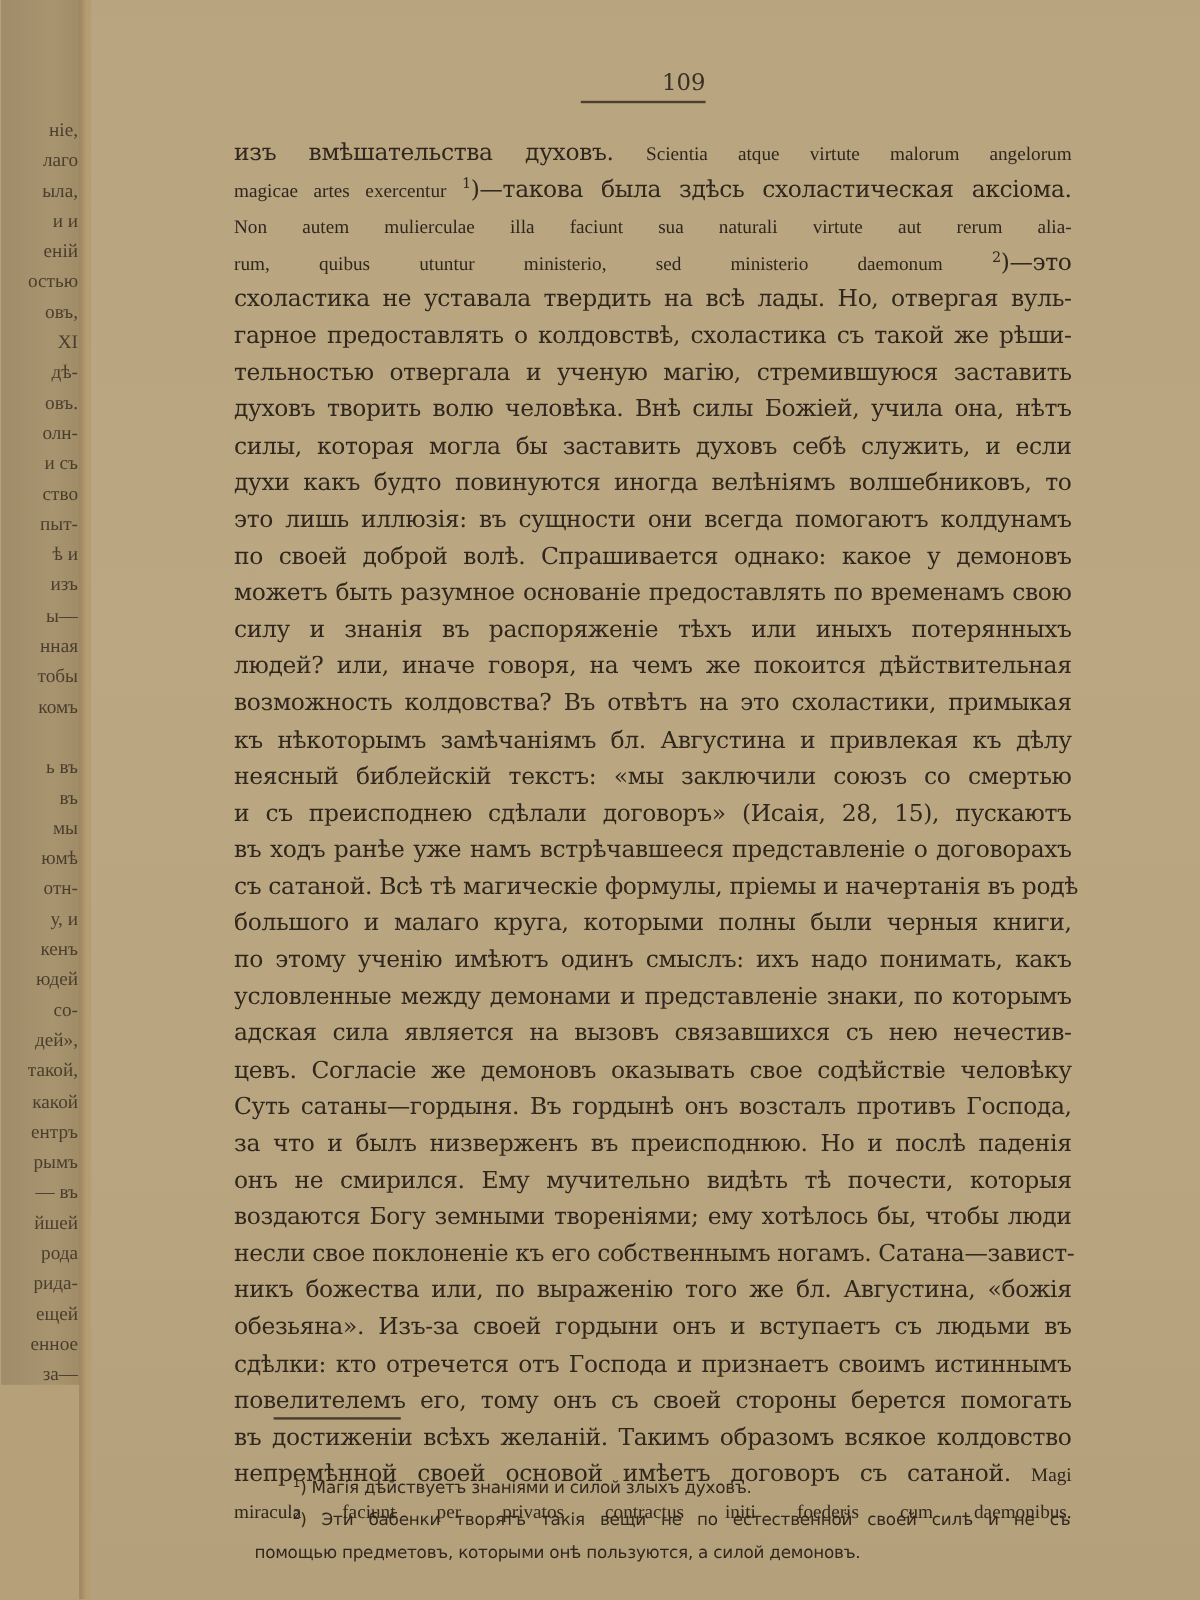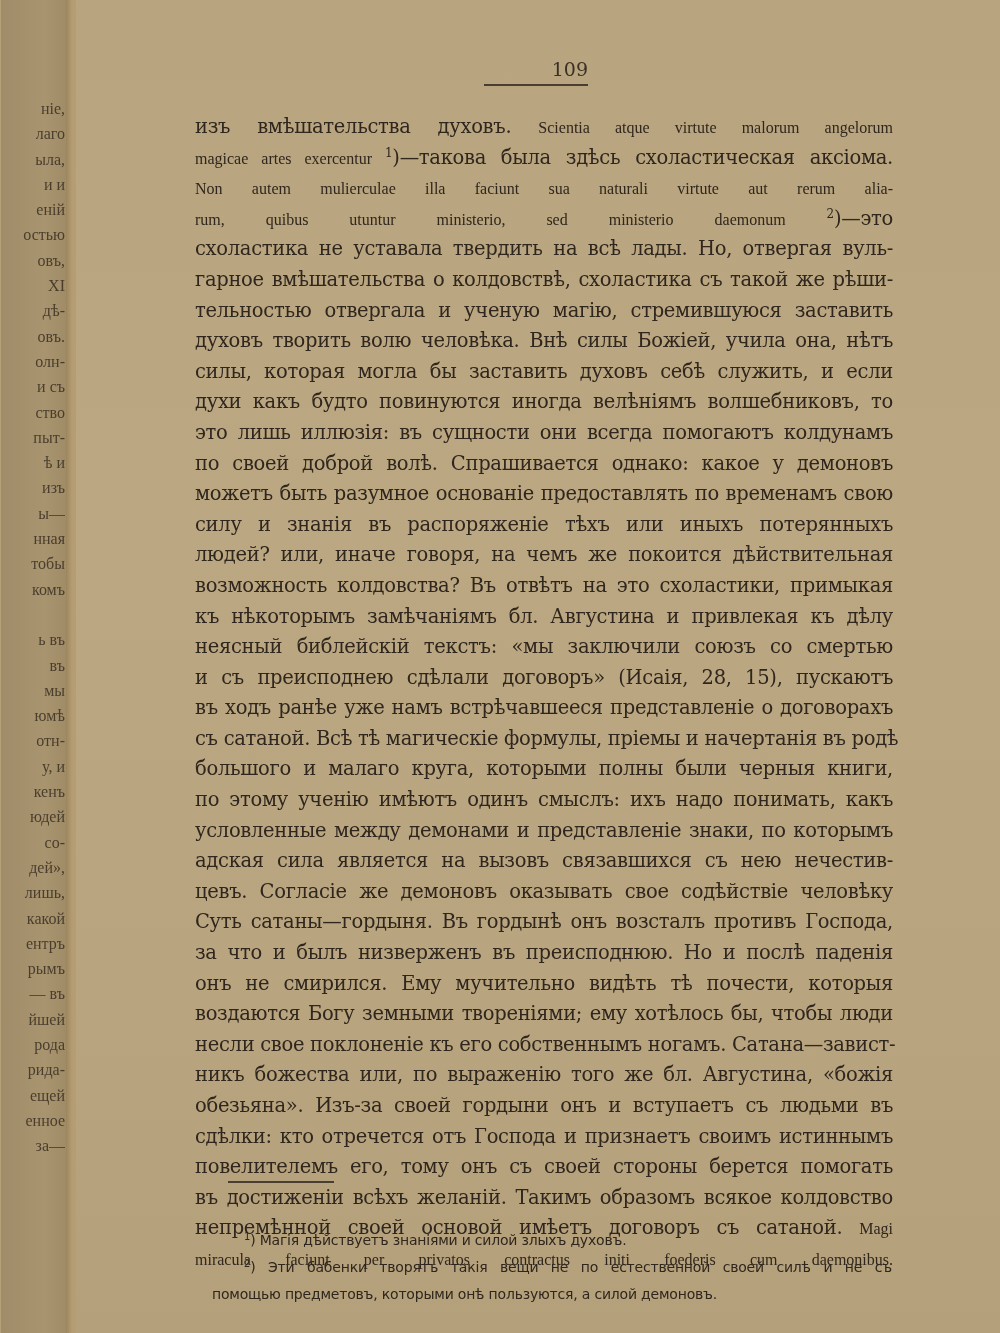--- a/index.html
+++ b/index.html
@@ -11,21 +11,21 @@
       height: 1333px;
       position: relative;
       overflow: hidden;
       background: #b5a07a;
       font-family: "DejaVu Serif", "Liberation Serif", serif;
     }
     .left-page {
       position: absolute;
       left: 1px; top: 0;
       width: 72px;
-      height: 1333px;
+      height: 1154px;
       background: linear-gradient(90deg, #a08c68 0%, #a8946f 60%, #9e8965 100%);
       text-decoration: underline;
     }
     .gutter {
       position: absolute;
       left: 66px; top: 0;
       width: 12px;
       height: 1333px;
       background: linear-gradient(90deg, #9b8560 0%, #b59c72 50%, #b49d76 100%);
     }
@@ -167,21 +167,21 @@
       <div class="left-frag">ь въ</div>
       <div class="left-frag">въ</div>
       <div class="left-frag">мы</div>
       <div class="left-frag">юмѣ</div>
       <div class="left-frag">отн-</div>
       <div class="left-frag">у, и</div>
       <div class="left-frag">кенъ</div>
       <div class="left-frag">юдей</div>
       <div class="left-frag">со-</div>
       <div class="left-frag">дей»,</div>
-      <div class="left-frag">лишь,</div>
+      <div class="left-frag">такой,</div>
       <div class="left-frag">какой</div>
       <div class="left-frag">ентръ</div>
       <div class="left-frag">рымъ</div>
       <div class="left-frag">— въ</div>
       <div class="left-frag">йшей</div>
       <div class="left-frag">рода</div>
       <div class="left-frag">рида-</div>
       <div class="left-frag">ещей</div>
       <div class="left-frag">енное</div>
       <div class="left-frag">за—</div>
@@ -193,21 +193,21 @@
 
 <div class="page-number">109</div>
 <div class="page-rule"></div>
 
 <div class="body-text" id="body-text">
     <div class="line"><span>изъ вмѣшательства духовъ. </span><span class="latin">Scientia atque virtute malorum angelorum</span></div>
     <div class="line"><span class="latin">magicae artes exercentur </span><sup>1</sup><span>)—такова была здѣсь схоластическая аксіома.</span></div>
     <div class="line"><span class="latin">Non autem mulierculae illa faciunt sua naturali virtute aut rerum alia-</span></div>
     <div class="line"><span class="latin">rum, quibus utuntur ministerio, sed ministerio daemonum </span><sup>2</sup><span>)—это</span></div>
     <div class="line"><span>схоластика не уставала твердить на всѣ лады. Но, отвергая вуль-</span></div>
-    <div class="line"><span>гарное вмѣшательства о колдовствѣ, схоластика съ такой же рѣши-</span></div>
+    <div class="line"><span>гарное предоставлять о колдовствѣ, схоластика съ такой же рѣши-</span></div>
     <div class="line"><span>тельностью отвергала и ученую магію, стремившуюся заставить</span></div>
     <div class="line"><span>духовъ творить волю человѣка. Внѣ силы Божіей, учила она, нѣтъ</span></div>
     <div class="line"><span>силы, которая могла бы заставить духовъ себѣ служить, и если</span></div>
     <div class="line"><span>духи какъ будто повинуются иногда велѣніямъ волшебниковъ, то</span></div>
     <div class="line"><span>это лишь иллюзія: въ сущности они всегда помогаютъ колдунамъ</span></div>
     <div class="line"><span>по своей доброй волѣ. Спрашивается однако: какое у демоновъ</span></div>
     <div class="line"><span>можетъ быть разумное основаніе предоставлять по временамъ свою</span></div>
     <div class="line"><span>силу и знанія въ распоряженіе тѣхъ или иныхъ потерянныхъ</span></div>
     <div class="line"><span>людей? или, иначе говоря, на чемъ же покоится дѣйствительная</span></div>
     <div class="line"><span>возможность колдовства? Въ отвѣтъ на это схоластики, примыкая</span></div>

